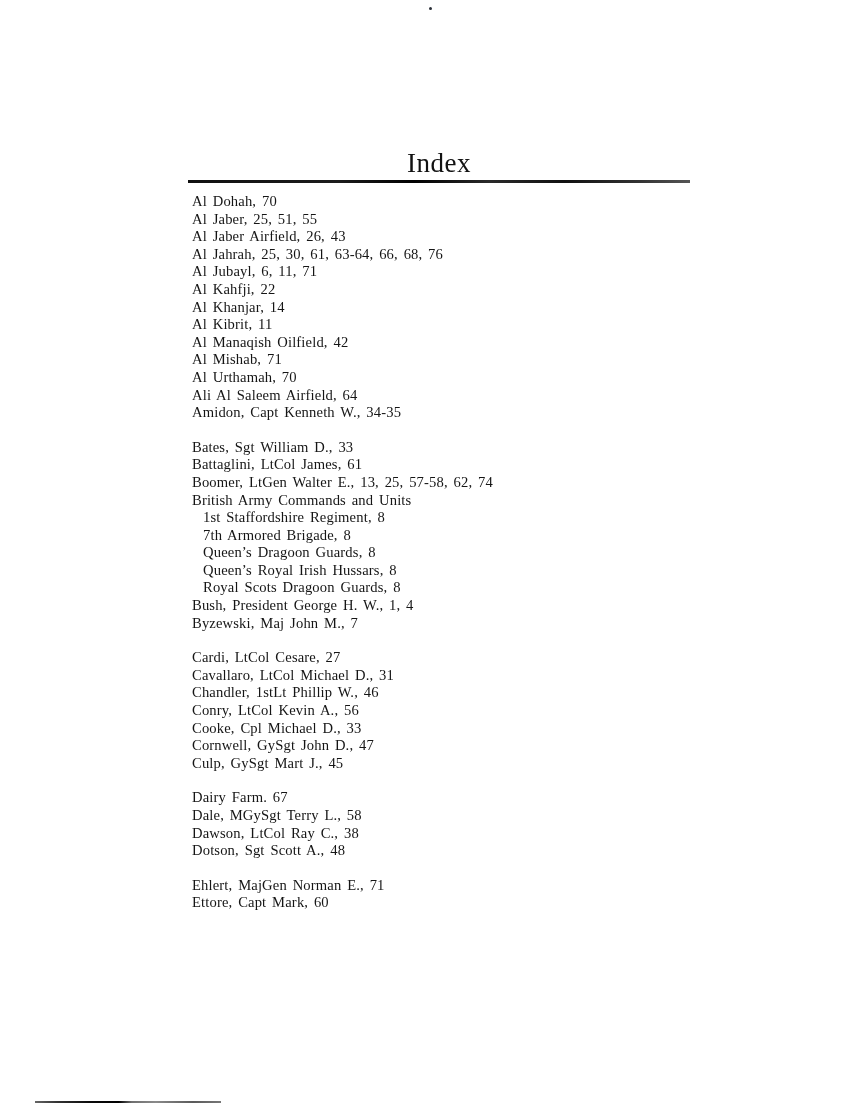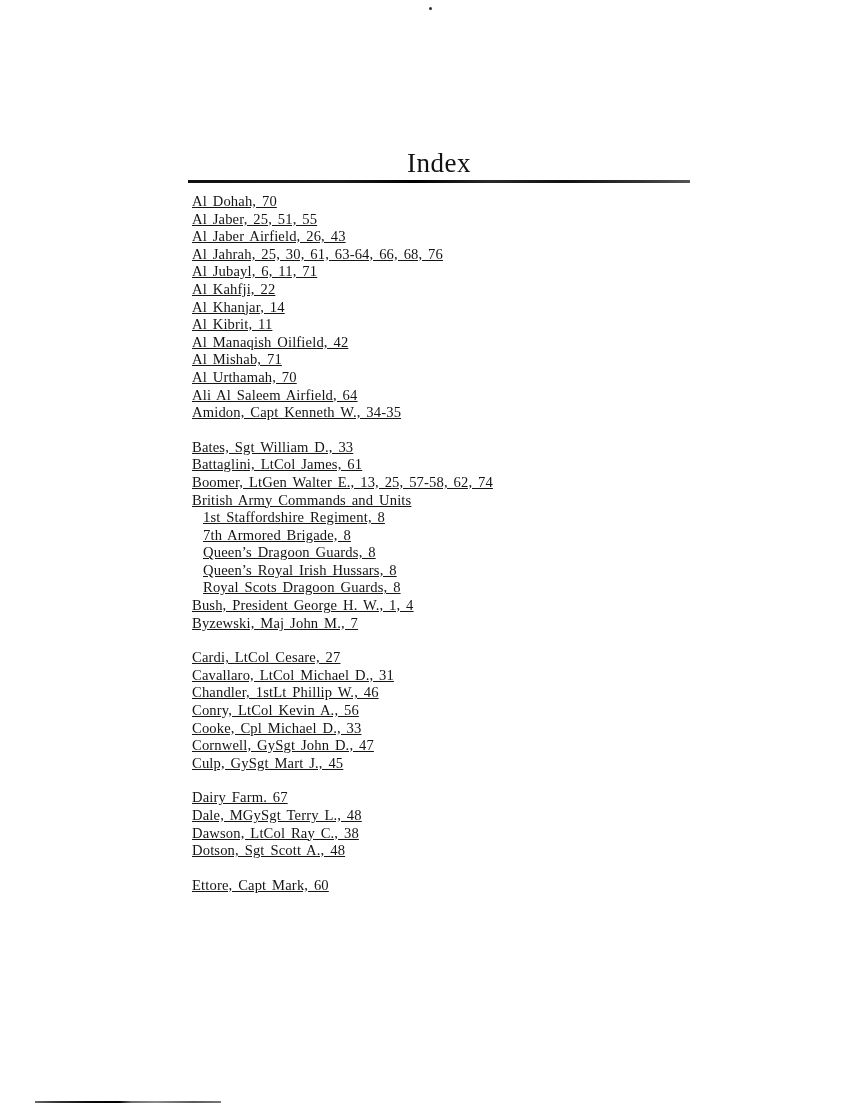--- a/index.html
+++ b/index.html
@@ -37,21 +37,21 @@
       #111 75%, #333 90%, #555 100%);
   }
   .entries {
     margin-top: 10px;
     padding-left: 4px;
     font-size: 14.6px;
     line-height: 17.6px;
     word-spacing: 2px;
     letter-spacing: 0.15px;
   }
-  .group { margin-top: 17px; text-decoration: underline; }
+  .group { margin-top: 17px; }
   .group:first-child { margin-top: 0; }
   .entry { white-space: pre; }
   .entry.sub { padding-left: 11px; }
   .artifact-dot {
     position: absolute;
     left: 429px;
     top: 7px;
     width: 3px;
     height: 3px;
     border-radius: 50%;
@@ -109,23 +109,24 @@
         <div class="entry">Cardi, LtCol Cesare, 27</div>
         <div class="entry">Cavallaro, LtCol Michael D., 31</div>
         <div class="entry">Chandler, 1stLt Phillip W., 46</div>
         <div class="entry">Conry, LtCol Kevin A., 56</div>
         <div class="entry">Cooke, Cpl Michael D., 33</div>
         <div class="entry">Cornwell, GySgt John D., 47</div>
         <div class="entry">Culp, GySgt Mart J., 45</div>
       </div>
       <div class="group">
         <div class="entry">Dairy Farm. 67</div>
-        <div class="entry">Dale, MGySgt Terry L., 48</div>
+        <div class="entry">Dale, MGySgt Terry L., 58</div>
         <div class="entry">Dawson, LtCol Ray C., 38</div>
         <div class="entry">Dotson, Sgt Scott A., 48</div>
       </div>
       <div class="group">
+        <div class="entry">Ehlert, MajGen Norman E., 71</div>
         <div class="entry">Ettore, Capt Mark, 60</div>
       </div>
     </div>
 </div>
 
 <div class="artifact-line"></div>
 
 </body></html>

